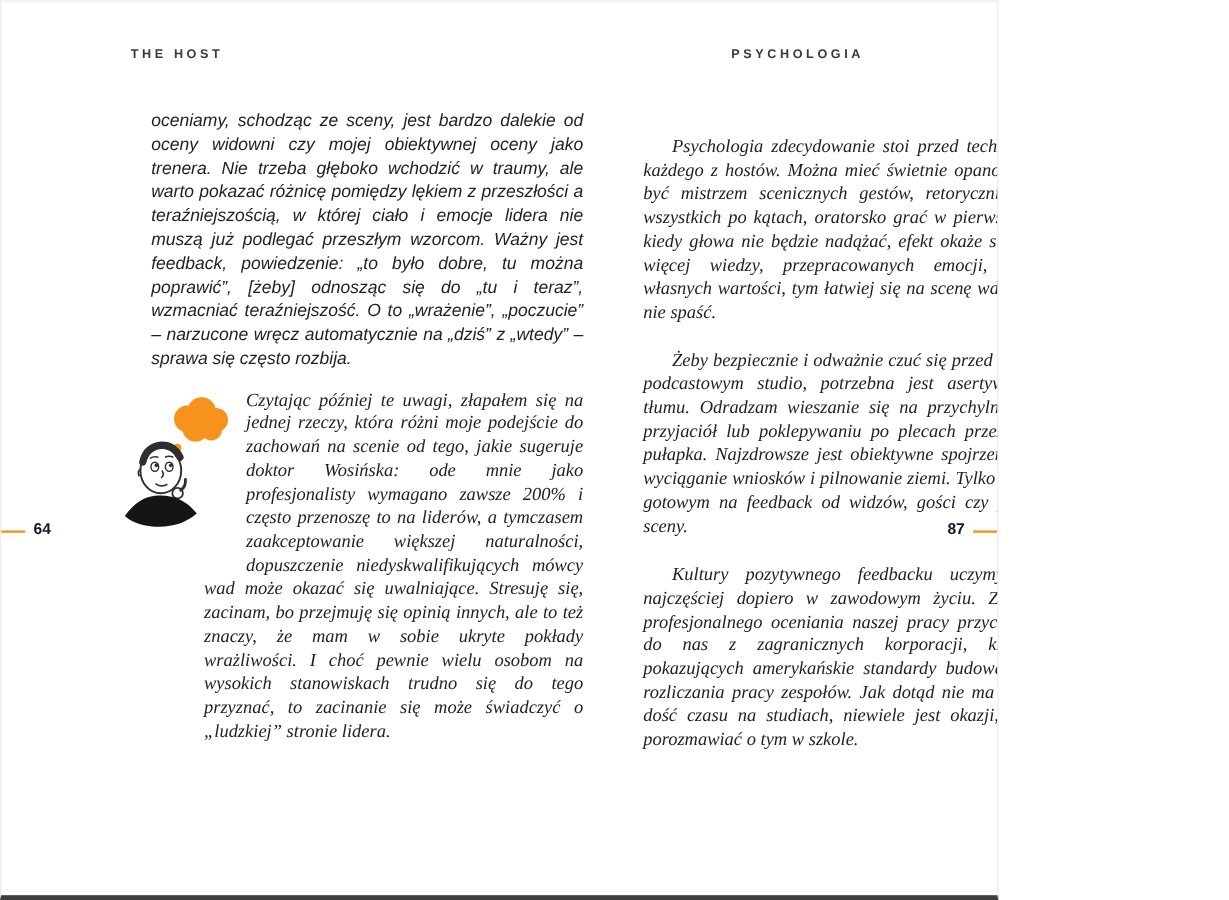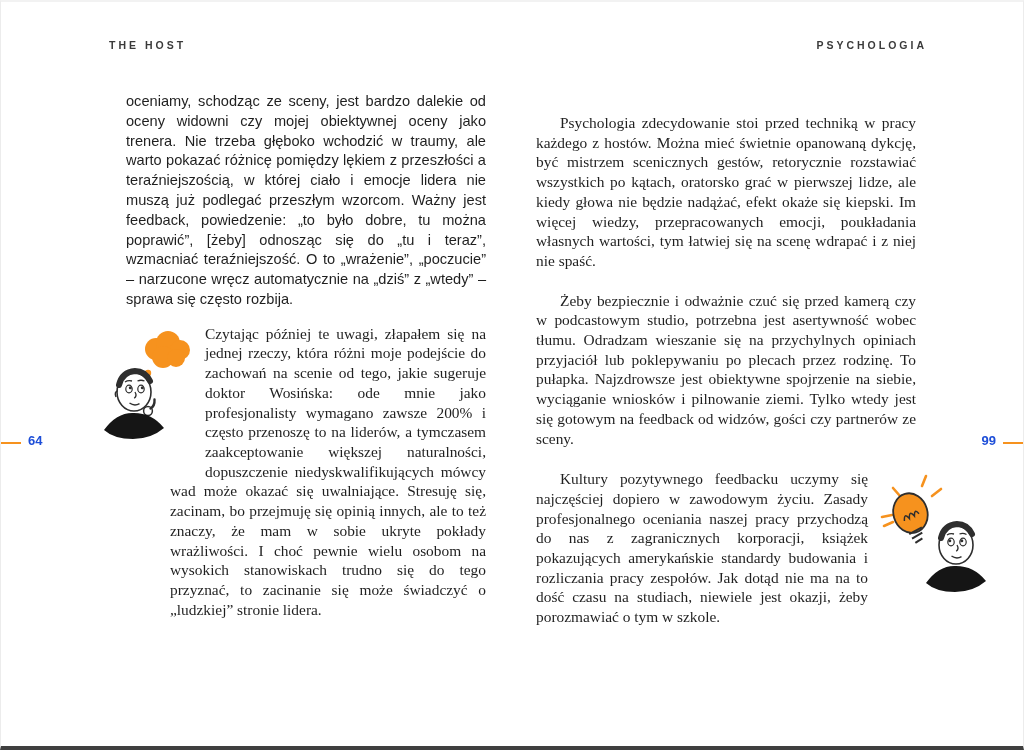--- a/index.html
+++ b/index.html
@@ -1,30 +1,30 @@
 <!DOCTYPE html>
 <html><head>
 <meta charset="utf-8">
 <style>
   html,body{margin:0;padding:0;background:#fff;}
   .sheet{
-    position:relative;width:1024px;height:750px;background:#ffffff;
+    position:relative;width:832px;height:750px;background:#ffffff;
     overflow:hidden;box-sizing:border-box;
     border-top:2px solid #f2f2f2;border-left:1px solid #ececec;
     border-right:1px solid #ececec;border-bottom:4px solid #3f3f3f;
     font-family:"Liberation Serif", serif;color:#1f1f1f;
   }
   .running-head{
     position:absolute;top:37px;font-family:"Liberation Sans",sans-serif;
     font-weight:700;font-size:10.5px;letter-spacing:3px;color:#3a3a3a;
   }
   .running-head.left{left:108px;}
-  .running-head.right{right:96px;}
+  .running-head.right{right:111px;}
 
-  .col{position:absolute;top:90px;}
+  .col{position:absolute;top:90px;font-style:italic;}
   .col.left{left:125px;width:360px;}
   .col.right{left:535px;width:380px;}
 
   p{margin:0;text-align:justify;}
   .sans-par{
     font-family:"Liberation Sans",sans-serif;font-size:14.6px;line-height:19.8px;
   }
   .serif-par{font-size:15.4px;line-height:19.7px;margin-top:21px;}
   .mt{margin-top:14px;margin-left:44px;}
   .indent{text-indent:24px;}
@@ -41,21 +41,21 @@
   .float-thinker{
     float:left;width:92px;height:138px;margin-left:-70px;margin-right:13px;
   }
   .float-idea{
     float:right;width:118px;height:128px;margin-right:-80px;margin-left:10px;margin-top:2px;
   }
   .float-thinker svg,.float-idea svg{display:block;}
 
   .pageno{
     position:absolute;top:431px;font-family:"Liberation Sans",sans-serif;
-    font-weight:700;font-size:13px;color:#1d4ed8;
+    font-weight:700;font-size:13px;color:#0f172a;
   }
   .pageno.left{left:27px;}
   .pageno.right{right:27px;}
   .edge-rule{position:absolute;top:440px;width:20px;height:2px;background:#f6921e;}
   .edge-rule.left{left:0;}
   .edge-rule.right{right:0;}
 </style>
 </head>
 <body>
 
@@ -133,15 +133,15 @@
         </svg>
       </span>
       <span>Kultury pozytywnego feedbacku uczymy się najczęściej dopiero w zawodowym życiu. Zasady profesjonalnego oceniania naszej pracy przychodzą do nas z zagranicznych korporacji, książek pokazujących amerykańskie standardy budowania i rozliczania pracy zespołów. Jak dotąd nie ma na to dość czasu na studiach, niewiele jest okazji, żeby porozmawiać o tym w szkole.</span>
     </p>
   </div>
 
   <div class="edge-rule left"></div>
   <div class="pageno left">64</div>
 
   <div class="edge-rule right"></div>
-  <div class="pageno right">99</div>
+  <div class="pageno right">87</div>
 
 </div>
 
 </body></html>

